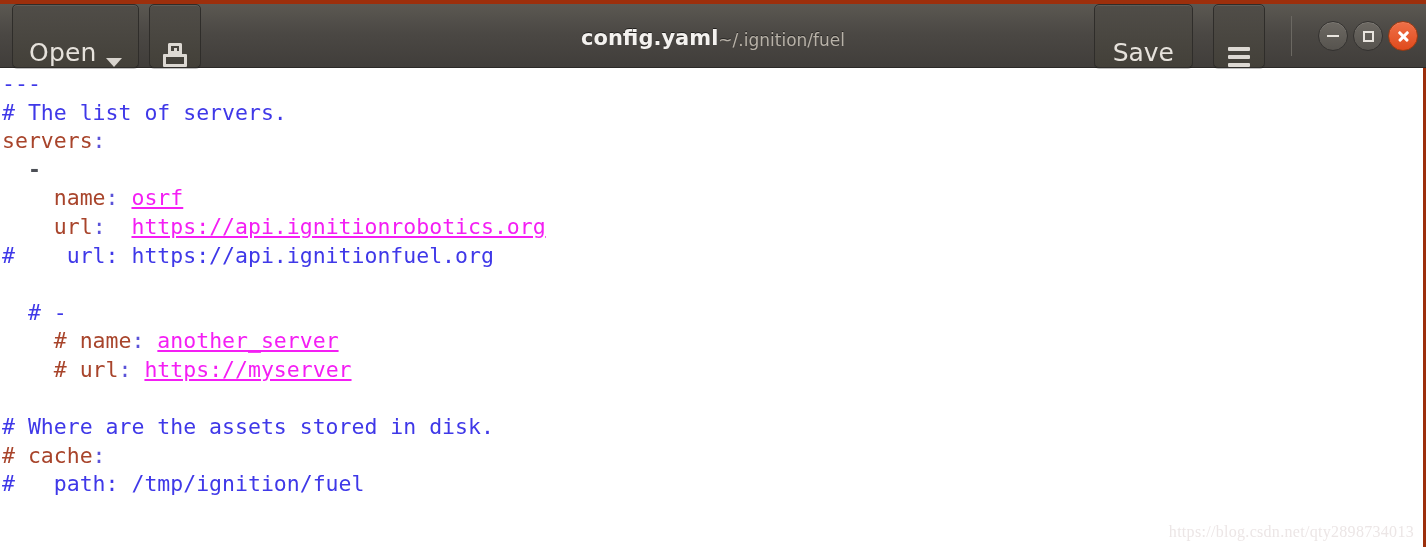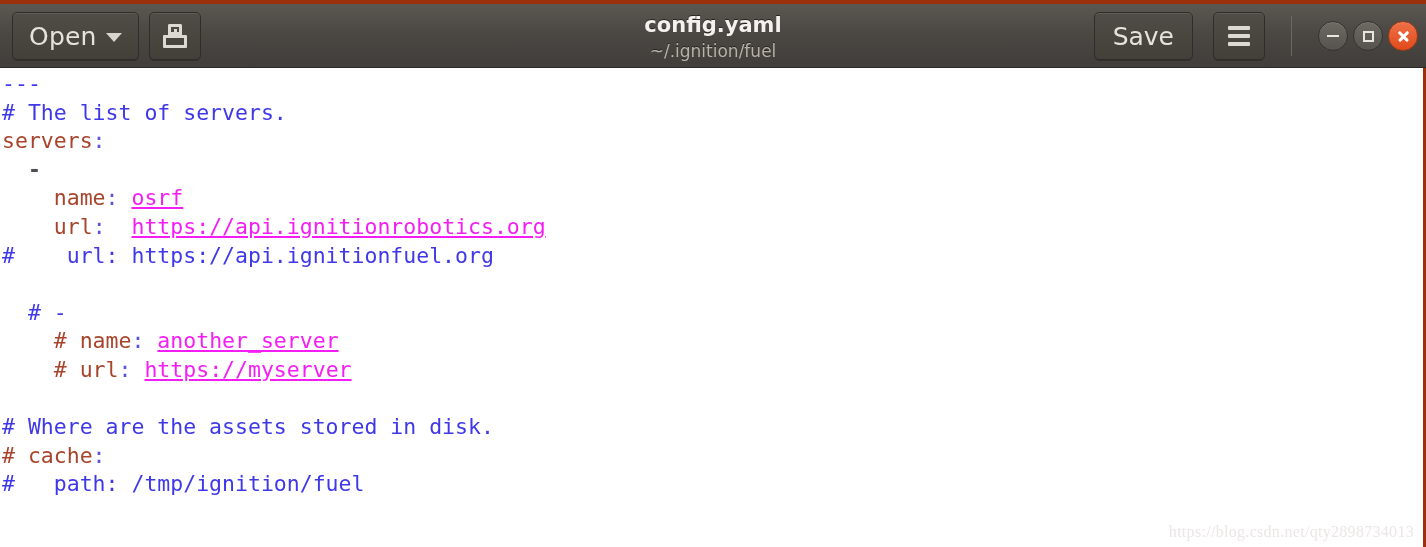--- a/index.html
+++ b/index.html
@@ -35,22 +35,22 @@
 
   .hdr-left { display:flex; align-items:center; gap:10px; flex:0 0 auto; z-index:2;}
   .hdr-right { display:flex; align-items:center; gap:20px; margin-left:auto; flex:0 0 auto; z-index:2;}
 
   .btn {
     background:linear-gradient(to bottom,#504d48,#434039);
     border:1px solid #2f2d2a;
     border-radius:5px;
     box-shadow:inset 0 1px 0 rgba(255,255,255,.09), 0 1px 0 rgba(0,0,0,.25);
     color:#dcd8d2;
-    height:48px;
-    display:flex; align-items:center; justify-content:center;
+    height:64px;
+    display:flex; align-items:flex-end; justify-content:center;
     cursor:default;
   }
   #open-button {
     padding:0 16px; gap:9px;
     font-size:25px; letter-spacing:.2px;
   }
   #open-label { color:#e6e2dc; }
   .caret {
     width:0;height:0;
     border-left:8px solid transparent;
@@ -104,21 +104,21 @@
   .close-glyph::before, .close-glyph::after{
     content:""; position:absolute; left:0; top:5px; width:13px; height:2.5px;
     background:#fff; border-radius:1px;
   }
   .close-glyph::before{ transform:rotate(45deg); }
   .close-glyph::after { transform:rotate(-45deg); }
 
   
   #title-block {
     position:absolute; left:0; right:0; top:4px; bottom:0;
-    display:flex; flex-direction:column; align-items:center; justify-content:center;
+    display:flex; flex-direction:row; align-items:center; justify-content:center;
     pointer-events:none; z-index:1;text-align:center;
   }
   #doc-title {
     font-size:21px; font-weight:bold; color:#f4f2ef;
     text-shadow:0 -1px 0 rgba(0,0,0,.55);
     line-height:1.05;
   }
   #doc-subtitle {
     font-size:17px; color:#b8b2a8;
     text-shadow:0 -1px 0 rgba(0,0,0,.45);

